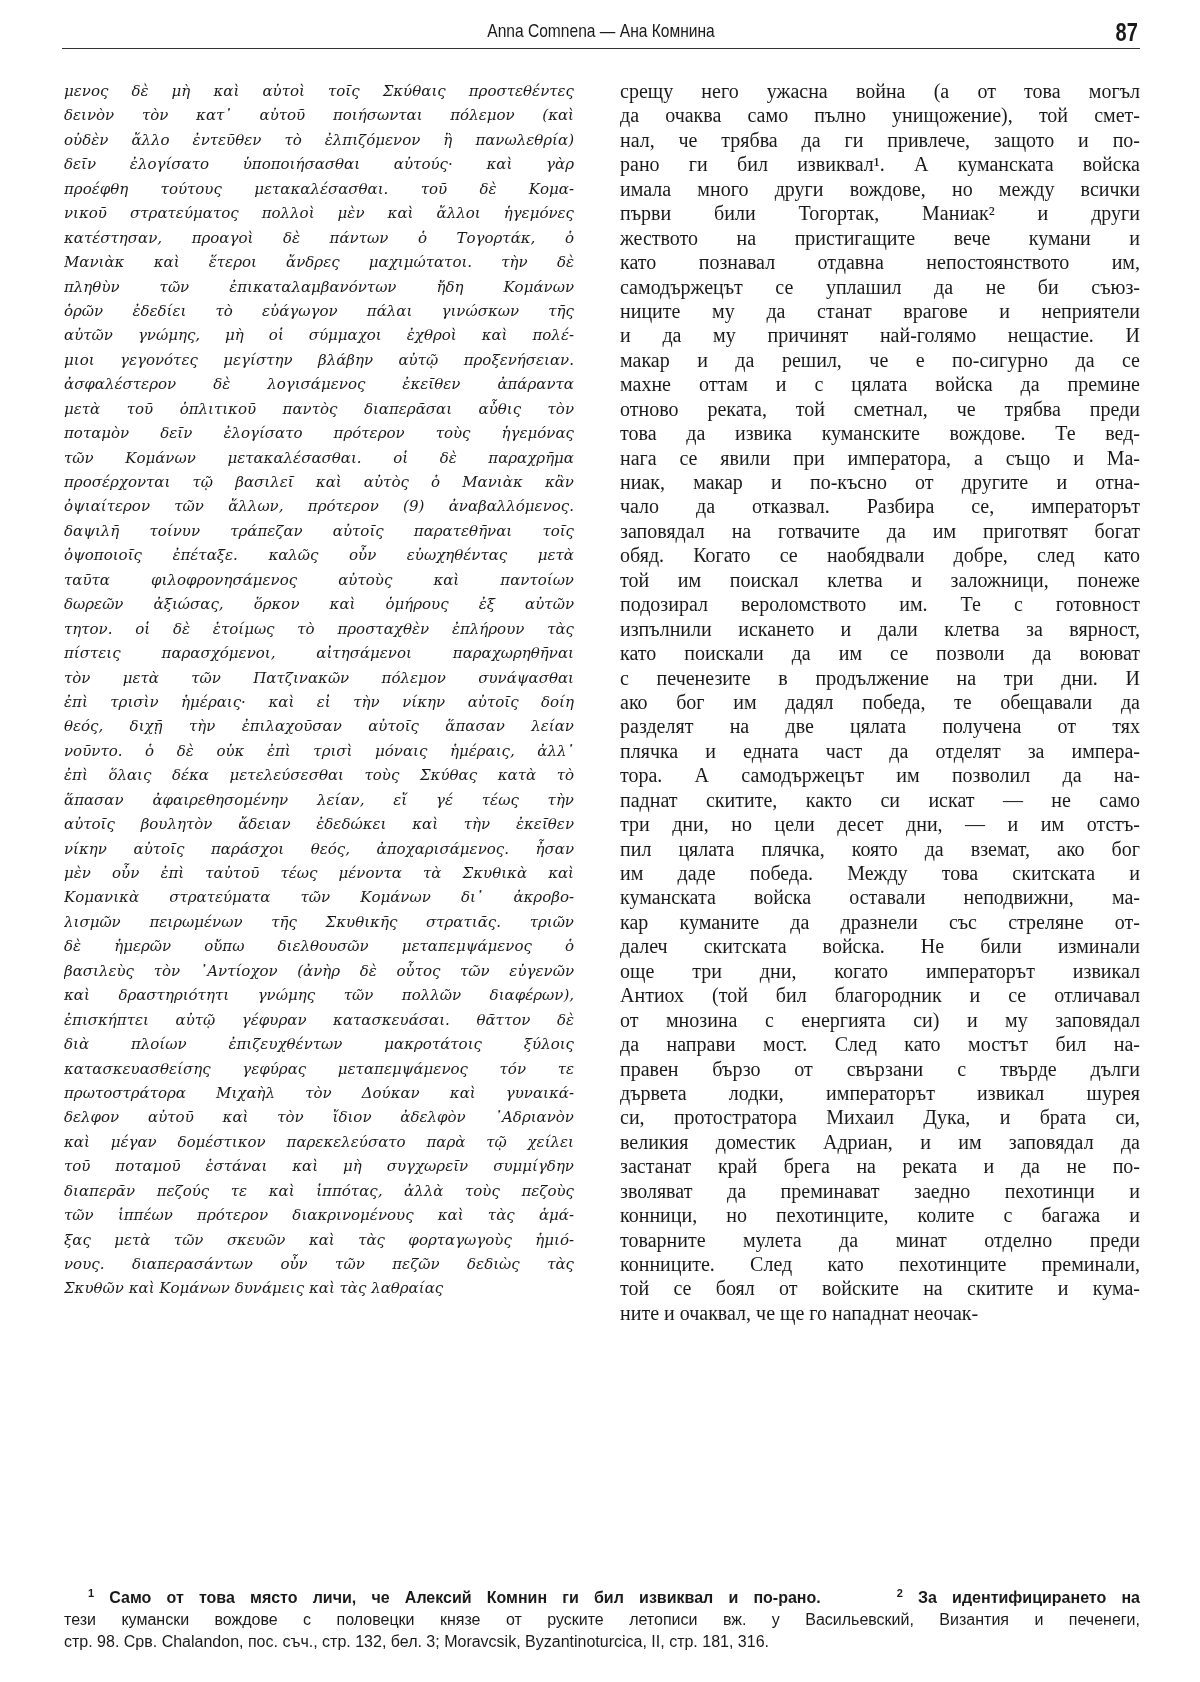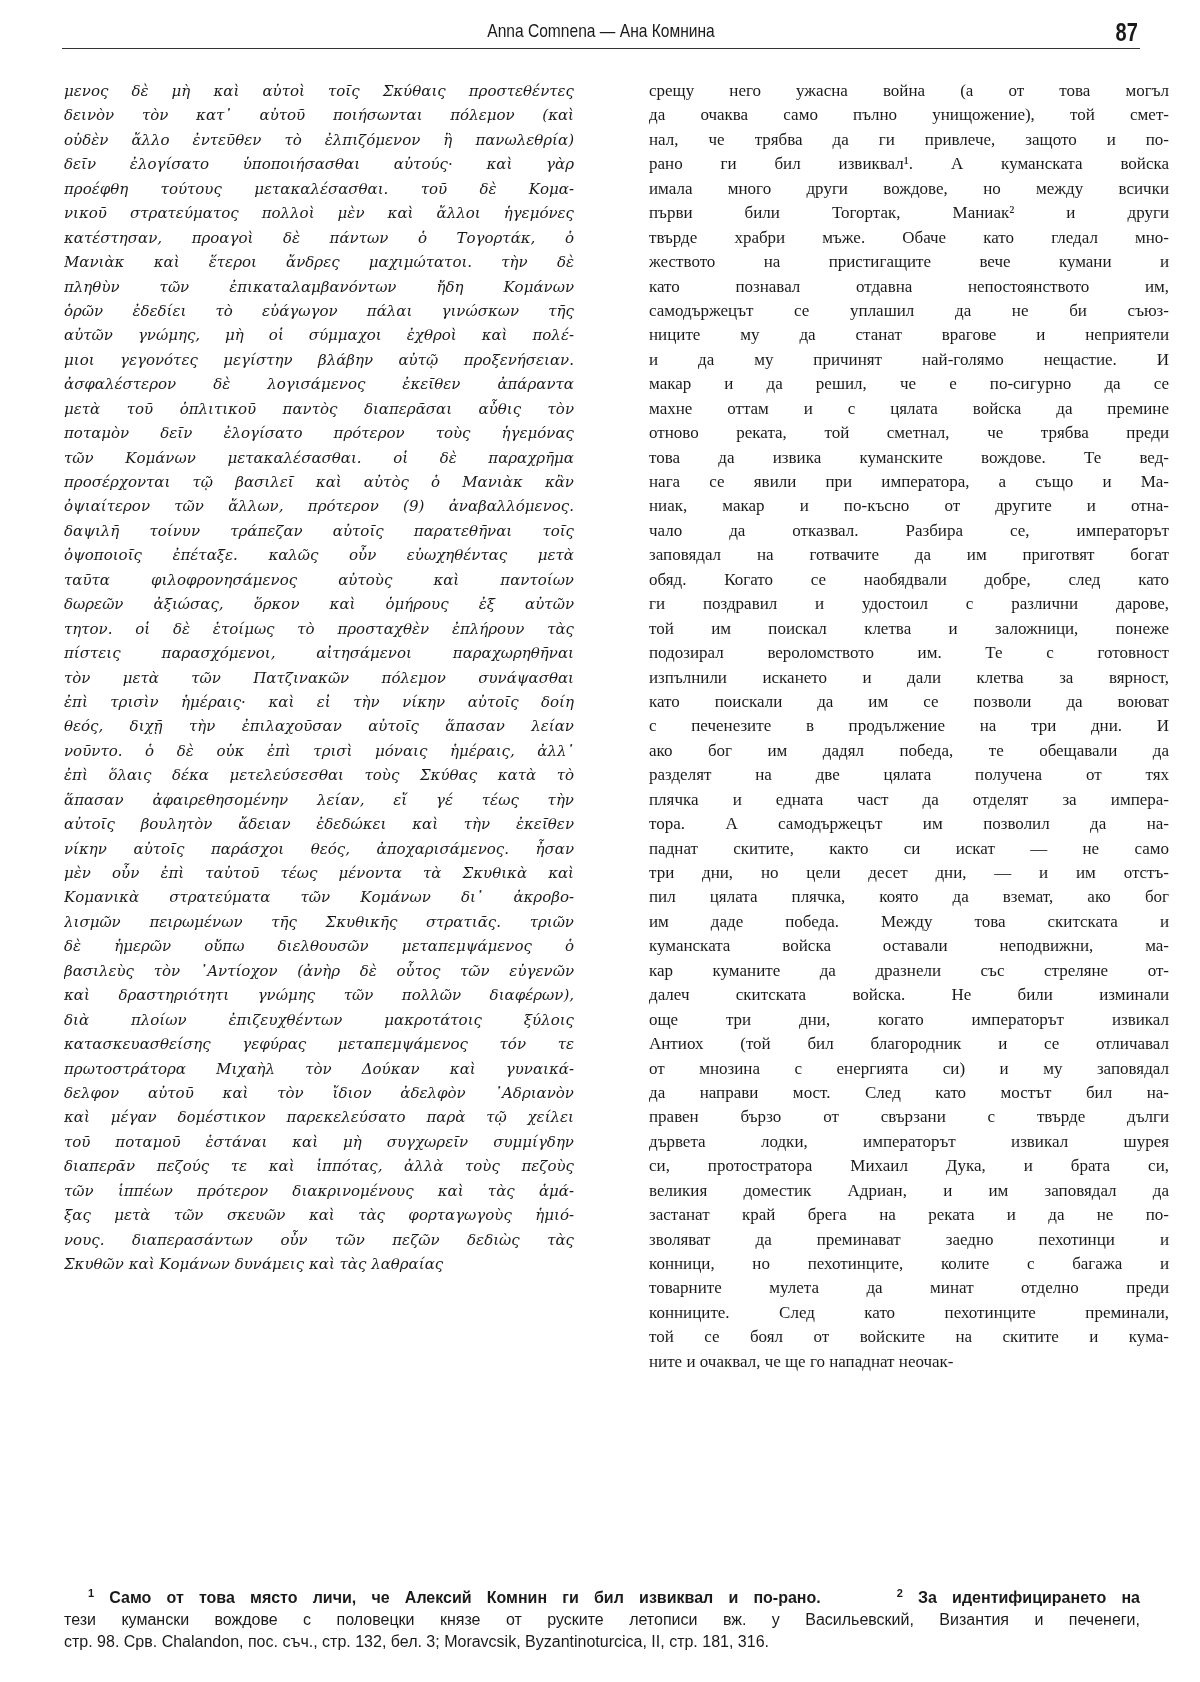--- a/index.html
+++ b/index.html
@@ -21,21 +21,21 @@
   }
   .col {
     position: absolute; top: 79px;
   }
   .col-greek {
     left: 64px; width: 510px;
     font-family: "DejaVu Serif", serif; font-style: italic; font-size: 15px;
   }
   .col-bg {
     left: 620px; width: 520px;
-    font-family: "Liberation Serif", serif; font-size: 17px; margin-left: 29px;
+    font-family: "Liberation Serif", serif; font-size: 20px;
   }
   .line {
     display: block; height: 24.45px; line-height: 24.45px; white-space: nowrap;
     text-align: justify; text-align-last: justify; overflow: hidden;
   }
   .line.last { text-align-last: left; }
   .footnotes {
     position: absolute; left: 64px; top: 1587px; width: 1076px;
     font-family: "Liberation Sans", sans-serif; font-size: 16px;
   }
@@ -87,55 +87,54 @@
       <span class="line">ἐπὶ ὅλαις δέκα μετελεύσεσθαι τοὺς Σκύθας κατὰ τὸ</span>
       <span class="line">ἅπασαν ἀφαιρεθησομένην λείαν, εἴ γέ τέως τὴν</span>
       <span class="line">αὐτοῖς βουλητὸν ἄδειαν ἐδεδώκει καὶ τὴν ἐκεῖθεν</span>
       <span class="line">νίκην αὐτοῖς παράσχοι θεός, ἀποχαρισάμενος. ἦσαν</span>
       <span class="line">μὲν οὖν ἐπὶ ταὐτοῦ τέως μένοντα τὰ Σκυθικὰ καὶ</span>
       <span class="line">Κομανικὰ στρατεύματα τῶν Κομάνων δι᾿ ἀκροβο-</span>
       <span class="line">λισμῶν πειρωμένων τῆς Σκυθικῆς στρατιᾶς. τριῶν</span>
       <span class="line">δὲ ἡμερῶν οὔπω διελθουσῶν μεταπεμψάμενος ὁ</span>
       <span class="line">βασιλεὺς τὸν ᾿Αντίοχον (ἀνὴρ δὲ οὗτος τῶν εὐγενῶν</span>
       <span class="line">καὶ δραστηριότητι γνώμης τῶν πολλῶν διαφέρων),</span>
+      <span class="line">ἐπισκήπτει αὐτῷ γέφυραν κατασκευάσαι. θᾶττον δὲ</span>
       <span class="line">διὰ πλοίων ἐπιζευχθέντων μακροτάτοις ξύλοις</span>
       <span class="line">κατασκευασθείσης γεφύρας μεταπεμψάμενος τόν τε</span>
       <span class="line">πρωτοστράτορα Μιχαὴλ τὸν Δούκαν καὶ γυναικά-</span>
       <span class="line">δελφον αὐτοῦ καὶ τὸν ἴδιον ἀδελφὸν ᾿Αδριανὸν</span>
       <span class="line">καὶ μέγαν δομέστικον παρεκελεύσατο παρὰ τῷ χείλει</span>
       <span class="line">τοῦ ποταμοῦ ἑστάναι καὶ μὴ συγχωρεῖν συμμίγδην</span>
       <span class="line">διαπερᾶν πεζούς τε καὶ ἱππότας, ἀλλὰ τοὺς πεζοὺς</span>
       <span class="line">τῶν ἱππέων πρότερον διακρινομένους καὶ τὰς ἁμά-</span>
       <span class="line">ξας μετὰ τῶν σκευῶν καὶ τὰς φορταγωγοὺς ἡμιό-</span>
       <span class="line">νους. διαπερασάντων οὖν τῶν πεζῶν δεδιὼς τὰς</span>
       <span class="line last">Σκυθῶν καὶ Κομάνων δυνάμεις καὶ τὰς λαθραίας</span>
     </div>
   <div class="col col-bg" id="bg-col">
       <span class="line">срещу него ужасна война (а от това могъл</span>
       <span class="line">да очаква само пълно унищожение), той смет-</span>
       <span class="line">нал, че трябва да ги привлече, защото и по-</span>
       <span class="line">рано ги бил извиквал¹. А куманската войска</span>
       <span class="line">имала много други вождове, но между всички</span>
       <span class="line">първи били Тогортак, Маниак² и други</span>
-      <span class="line">твърде храбри мъже. Обаче като гледал мно-</span>
       <span class="line">жеството на пристигащите вече кумани и</span>
       <span class="line">като познавал отдавна непостоянството им,</span>
       <span class="line">самодържецът се уплашил да не би съюз-</span>
       <span class="line">ниците му да станат врагове и неприятели</span>
       <span class="line">и да му причинят най-голямо нещастие. И</span>
       <span class="line">макар и да решил, че е по-сигурно да се</span>
       <span class="line">махне оттам и с цялата войска да премине</span>
       <span class="line">отново реката, той сметнал, че трябва преди</span>
       <span class="line">това да извика куманските вождове. Те вед-</span>
       <span class="line">нага се явили при императора, а също и Ма-</span>
       <span class="line">ниак, макар и по-късно от другите и отна-</span>
       <span class="line">чало да отказвал. Разбира се, императорът</span>
       <span class="line">заповядал на готвачите да им приготвят богат</span>
       <span class="line">обяд. Когато се наобядвали добре, след като</span>
-      <span class="line">ги поздравил и удостоил с различни дарове,</span>
       <span class="line">той им поискал клетва и заложници, понеже</span>
       <span class="line">подозирал вероломството им. Те с готовност</span>
       <span class="line">изпълнили искането и дали клетва за вярност,</span>
       <span class="line">като поискали да им се позволи да воюват</span>
       <span class="line">с печенезите в продължение на три дни. И</span>
       <span class="line">ако бог им дадял победа, те обещавали да</span>
       <span class="line">разделят на две цялата получена от тях</span>
       <span class="line">плячка и едната част да отделят за импера-</span>
       <span class="line">тора. А самодържецът им позволил да на-</span>
       <span class="line">паднат скитите, както си искат — не само</span>

